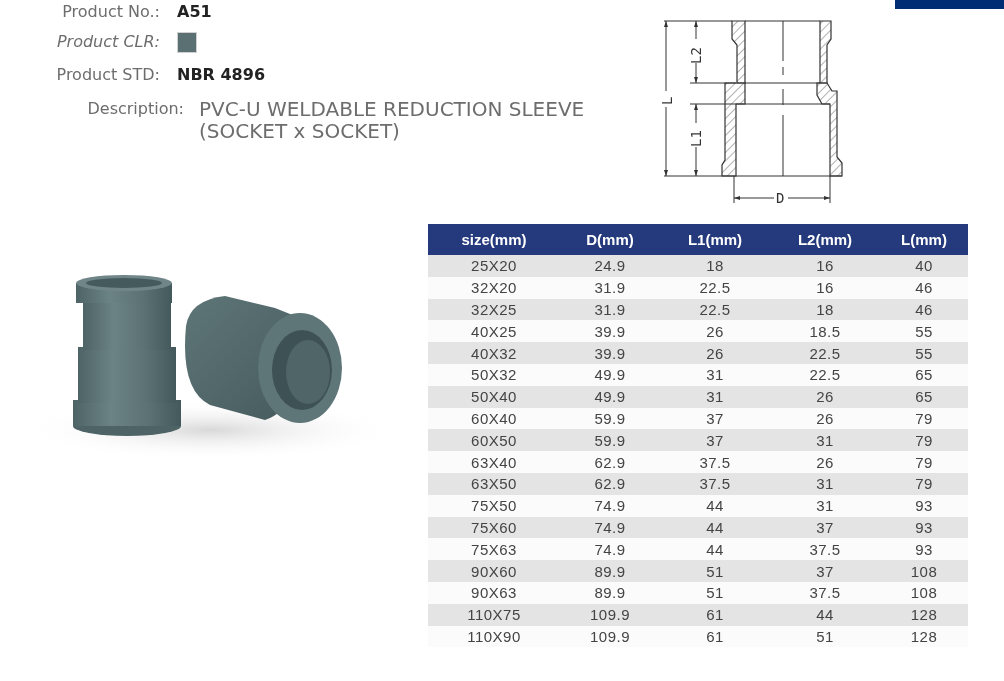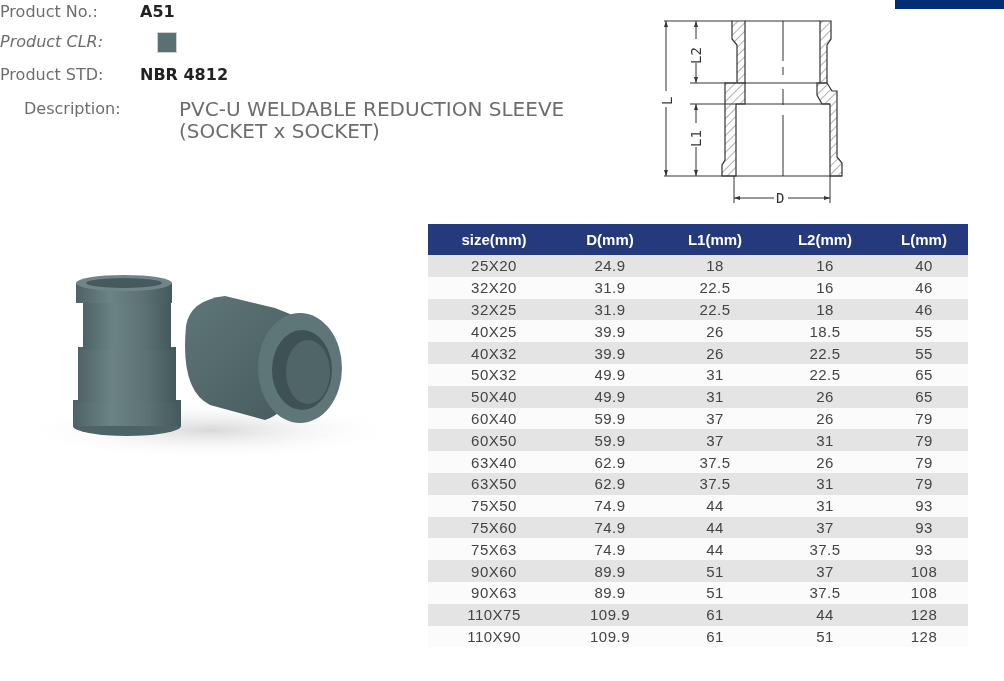--- a/index.html
+++ b/index.html
@@ -30,28 +30,30 @@
       width: 620px;
     }
     .info-row {
       position: absolute;
       left: 0;
       display: flex;
       align-items: flex-start;
     }
     .info-label {
       width: 140px;
-      text-align: left;
+      text-align: right;
       color: #6d6d6d;
       font-size: 16px;
       line-height: 22px;
       font-family: "DejaVu Sans", sans-serif;
       letter-spacing: 0px;
+      margin-left: 20px;
     }
     .info-value {
+      margin-left: 17px;
       font-size: 16px;
       line-height: 22px;
       color: #222;
     }
     .info-value.bold {
       font-weight: bold;
       color: #222;
     }
     .info-value.desc {
       color: #6d6d6d;
@@ -130,21 +132,21 @@
   <div class="info-row" style="top:1px;">
     <span class="info-label">Product No.:</span>
     <span class="info-value bold">A51</span>
   </div>
   <div class="info-row" style="top:31px;font-style:italic;">
     <span class="info-label">Product CLR:</span>
     <span class="swatch"></span>
   </div>
   <div class="info-row" style="top:64px;">
     <span class="info-label">Product STD:</span>
-    <span class="info-value bold">NBR 4812</span>
+    <span class="info-value bold">NBR 4896</span>
   </div>
   <div class="info-row" style="top:98px;padding-left:24px;">
     <span class="info-label">Description:</span>
     <span class="info-value desc">PVC-U WELDABLE REDUCTION SLEEVE (SOCKET x SOCKET)</span>
   </div>
 </div>
 
 <svg class="drawing" viewBox="0 0 220 192" xmlns="http://www.w3.org/2000/svg">
   <defs>
     <pattern id="hatch" patternUnits="userSpaceOnUse" width="6" height="6" patternTransform="rotate(45)">

